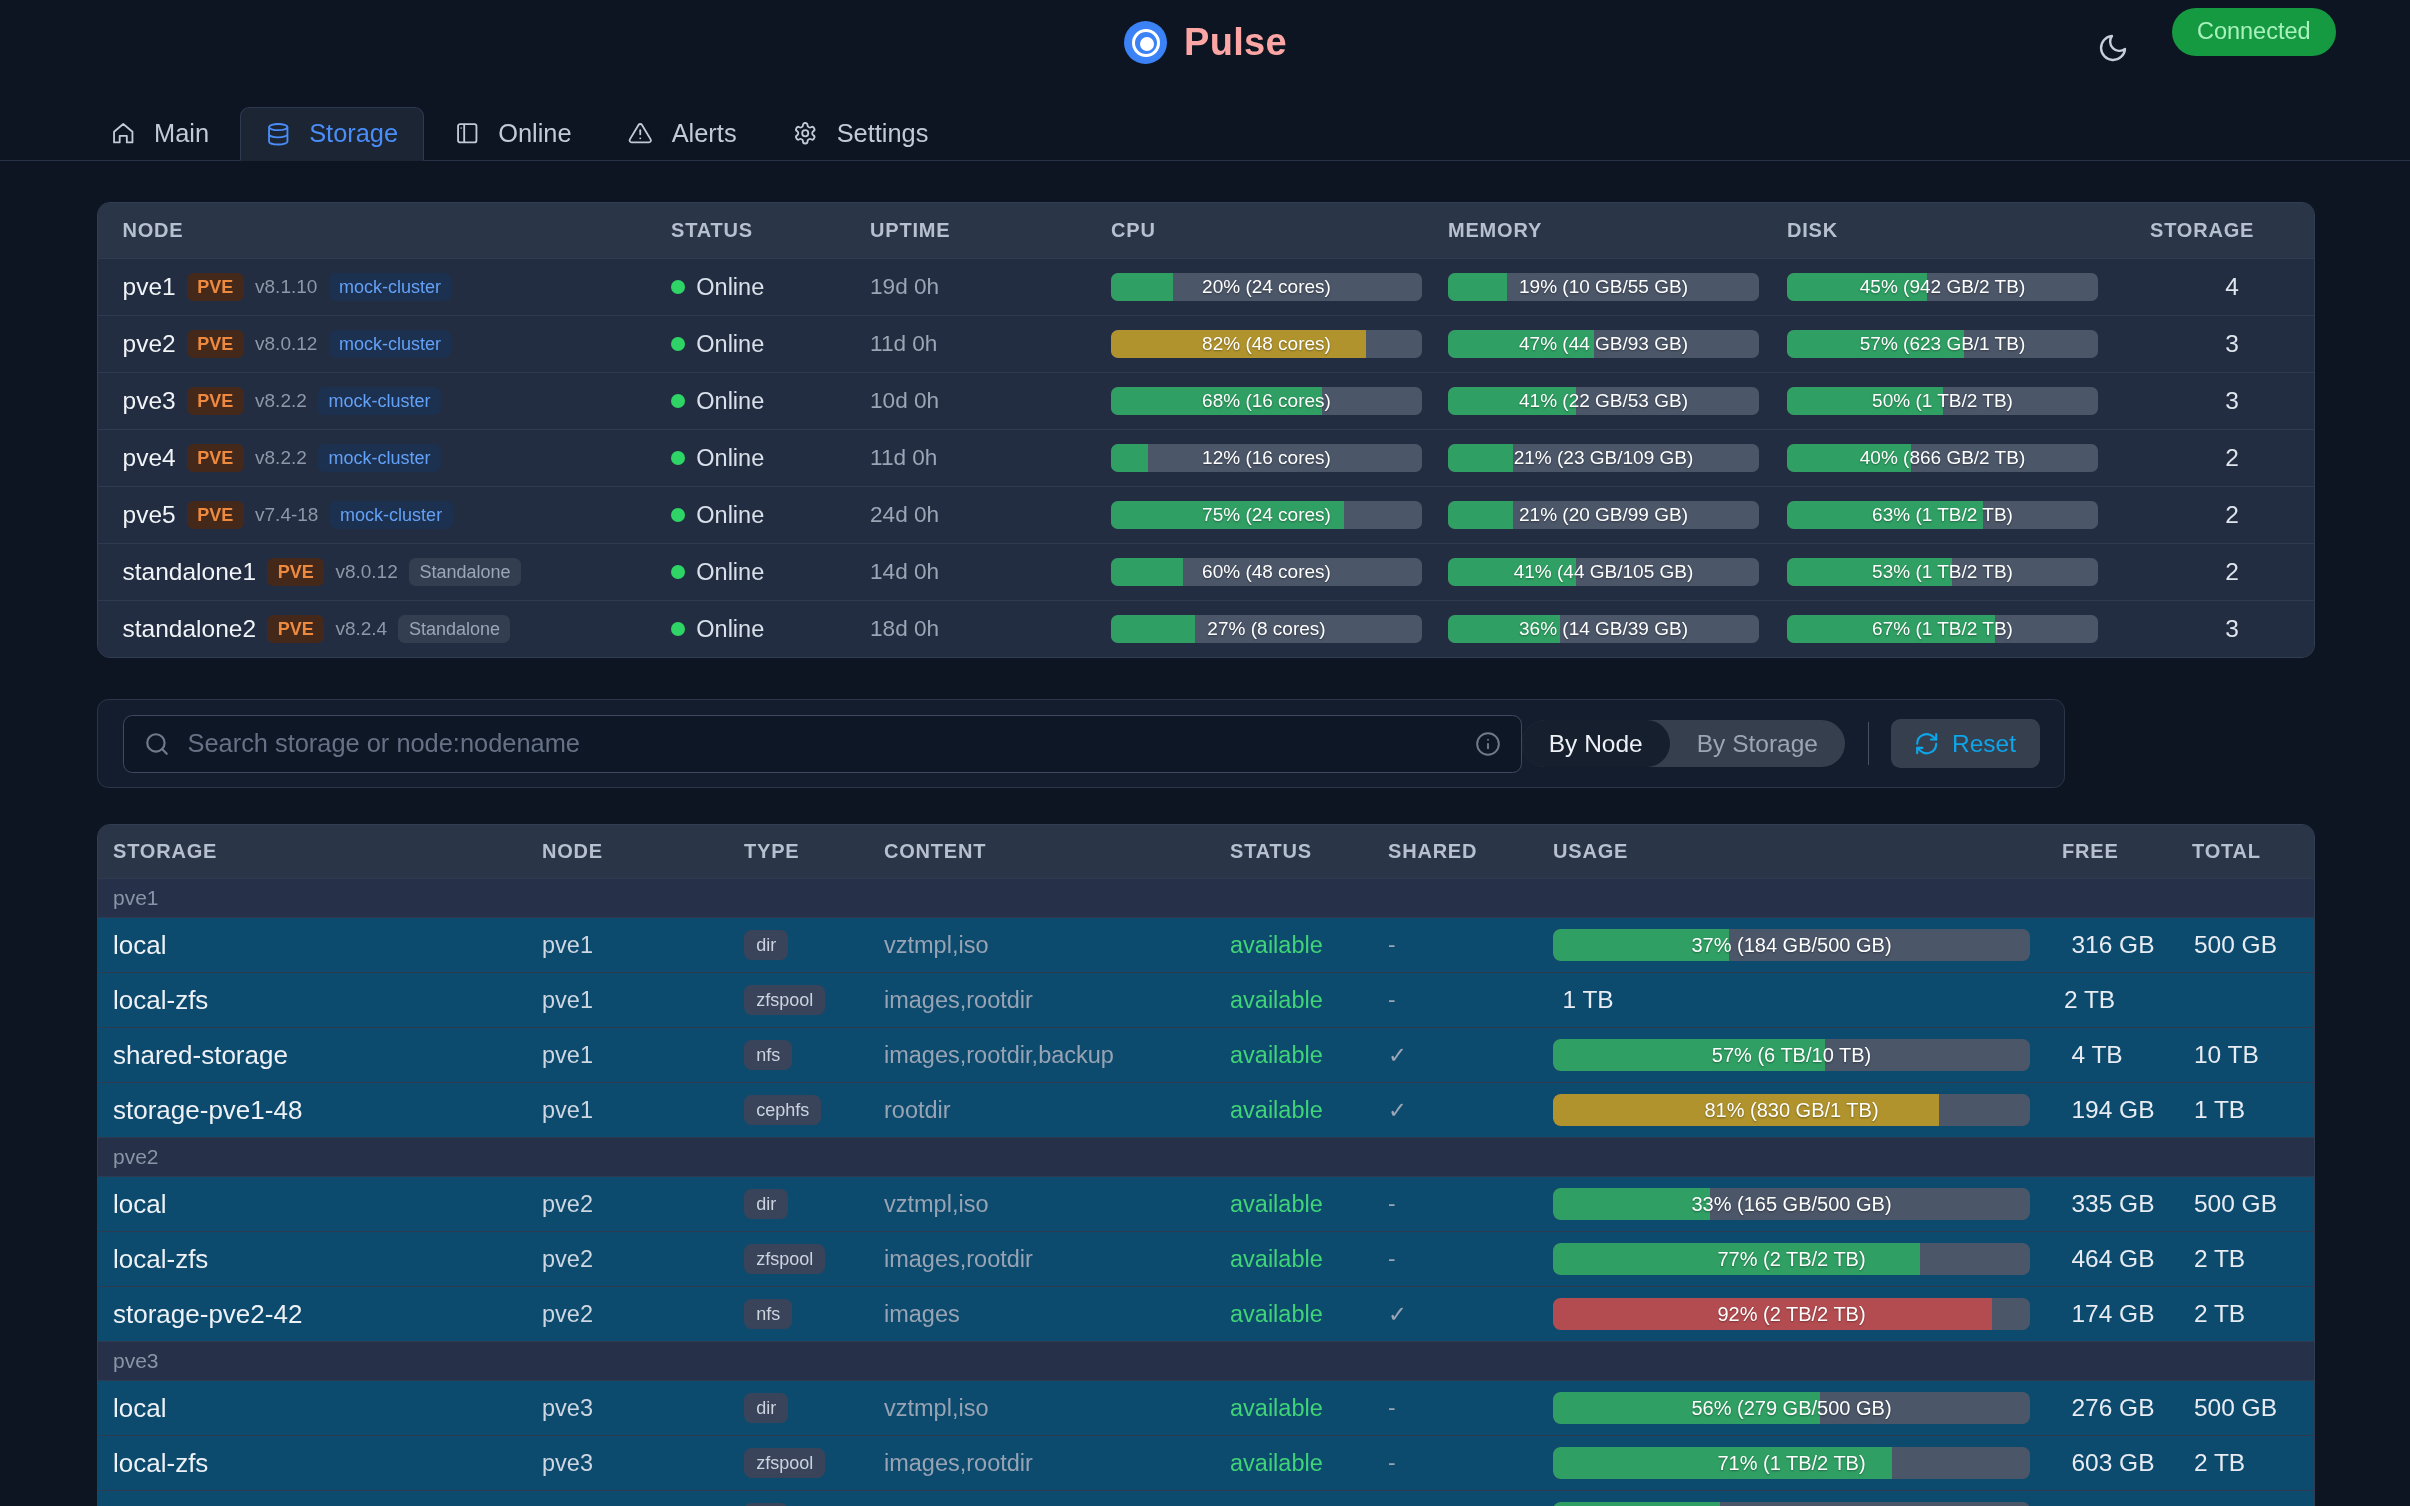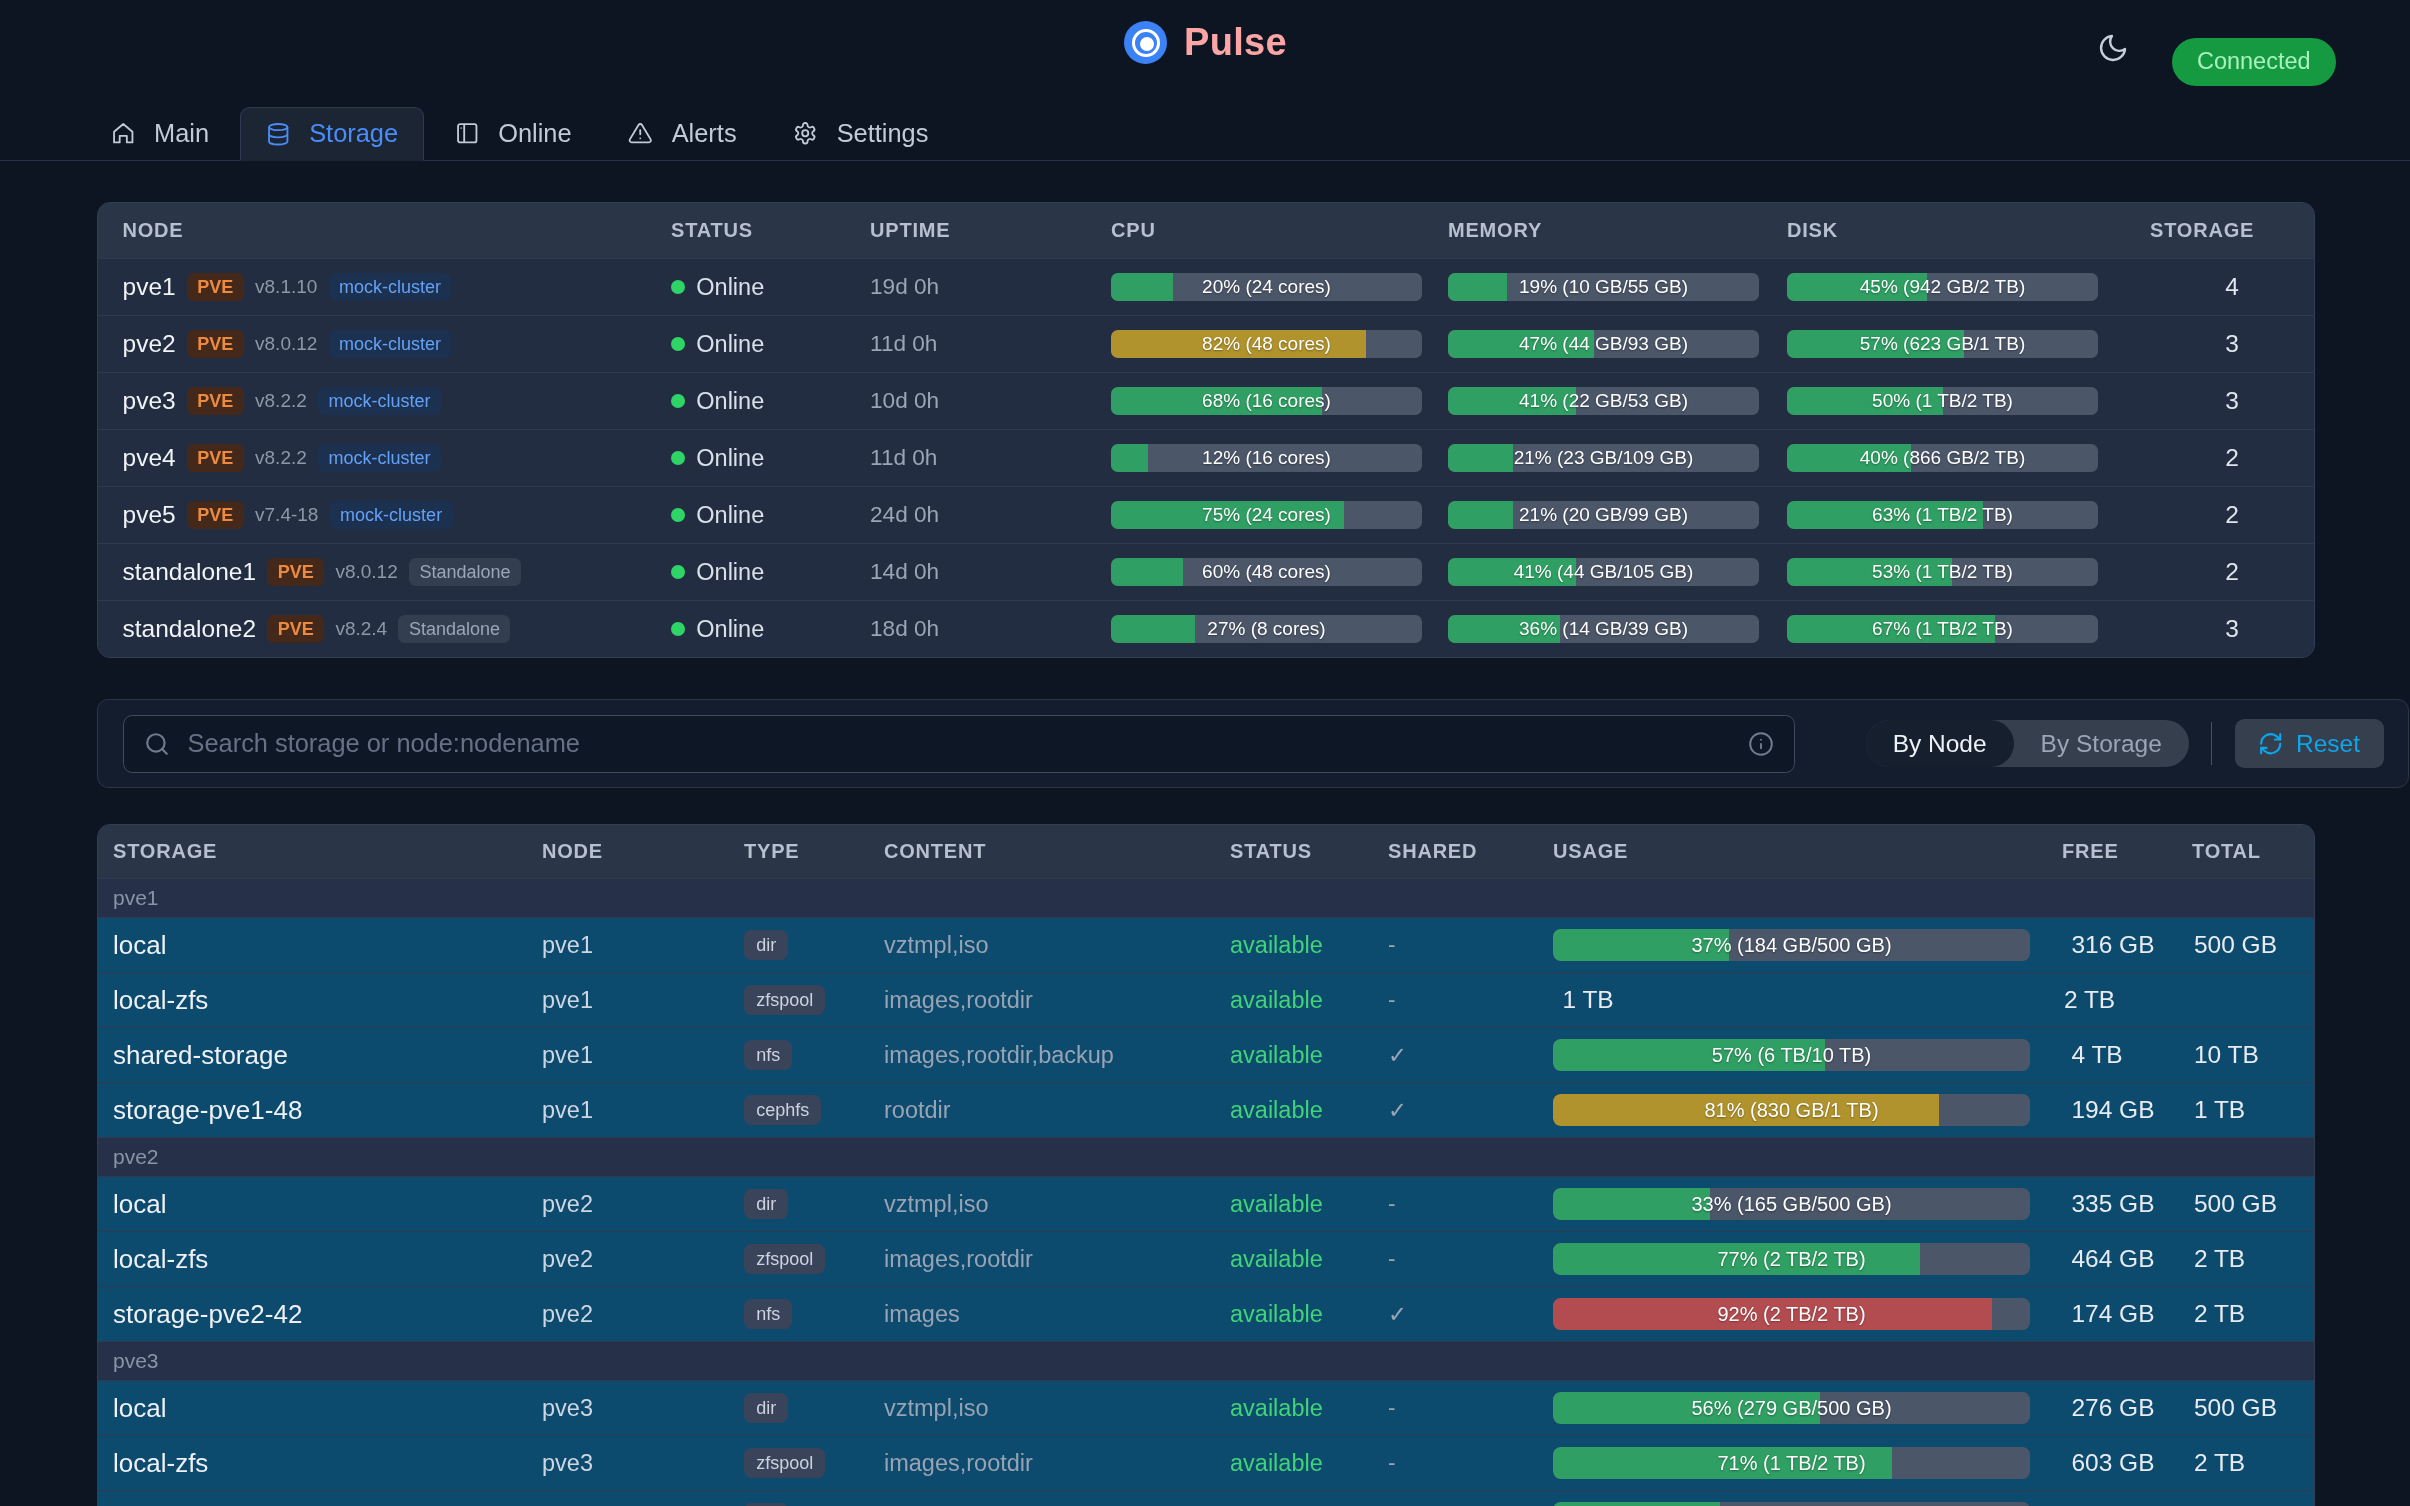--- a/index.html
+++ b/index.html
@@ -8,21 +8,21 @@
   .page{position:relative;width:2411px;height:1507px;}
 
   
   header{position:relative;height:107px;}
   .brand{position:absolute;left:0;right:0;top:21px;display:flex;justify-content:center;align-items:center;gap:17px;}
   .logo{position:relative;width:43px;height:43px;border-radius:50%;background:#3b82f6;display:inline-block;}
   .logo .ring{position:absolute;inset:7.5px;border:3.8px solid #fff;border-radius:50%;}
   .logo .dot{position:absolute;inset:16px;background:#fff;border-radius:50%;}
   .brand-name{font-size:38px;font-weight:600;color:#fca5a5;letter-spacing:0.3px;}
   .theme-toggle{position:absolute;top:32px;right:282px;background:none;border:none;padding:0;cursor:pointer;color:#c6cedb;}
-  .conn-badge{position:absolute;top:38px;right:75px;background:#169a41;color:#a8f2bd;
+  .conn-badge{position:absolute;top:8px;right:75px;background:#169a41;color:#a8f2bd;
     font-size:23.5px;font-weight:500;padding:10.4px 25.4px;border-radius:941px;}
 
   
   nav{display:flex;align-items:stretch;height:53px;padding-left:85px;border-bottom:0.9px solid #283349;}
   .tab{display:inline-flex;align-items:center;gap:19px;padding:0 24.5px;margin-right:5.6px;
     background:none;border:0.9px solid transparent;color:#c2cad6;font-size:25.4px;cursor:pointer;
     font-family:inherit;}
   .tab .icon{display:inline-flex;color:inherit;}
   .tab.active{background:#1b2534;border:0.9px solid #2e3a50;border-bottom-color:#1b2534;
     margin-bottom:-0.9px;border-radius:9.4px 9.4px 0 0;color:#4a8df8;}
@@ -56,21 +56,21 @@
   .bar-fill.green{background:#2f9f63;}
   .bar-fill.yellow{background:#b0932c;}
   .bar-fill.red{background:#b34c50;}
   .bar-label{position:absolute;inset:0;display:flex;align-items:center;justify-content:center;
     font-size:19px;color:#fff;text-shadow:0 0.9px 1.9px rgba(0,0,0,.35);white-space:nowrap;}
   .bar.wide{width:477px;height:32px;border-radius:7.5px;}
   .bar.wide .bar-fill{border-radius:7.5px 0 0 7.5px;}
   .bar.wide .bar-label{font-size:20px;}
 
   
-  .search-panel{width:2312px;margin-left:97px;margin-top:41px;height:89px;background:#141d2d;
+  .search-panel{width:1968px;margin-left:97px;margin-top:41px;height:89px;background:#141d2d;
     border:0.9px solid #2b3648;border-radius:11.3px;display:flex;align-items:center;padding:0 24.5px;box-sizing:border-box;}
   .search-box{position:relative;width:1672px;height:58px;}
   .search-box input{width:100%;height:100%;box-sizing:border-box;background:#0e1726;border:0.9px solid #3e4a60;
     border-radius:9.4px;color:#e5eaf1;font-size:25.4px;padding:0 66px 0 64px;font-family:inherit;outline:none;}
   .search-box input::placeholder{color:#667185;}
   .search-icon{position:absolute;left:21px;top:16px;color:#6f7a8c;}
   .info-icon{position:absolute;right:21px;top:16px;color:#6f7a8c;}
   .seg{margin-left:auto;display:flex;background:#353f4e;border-radius:941px;}
   .seg-opt{padding:9.4px 27px;font-size:24.5px;color:#9aa5b5;border-radius:941px;cursor:pointer;white-space:nowrap;}
   .seg-opt.active{background:#161f2e;color:#eef2f7;}

